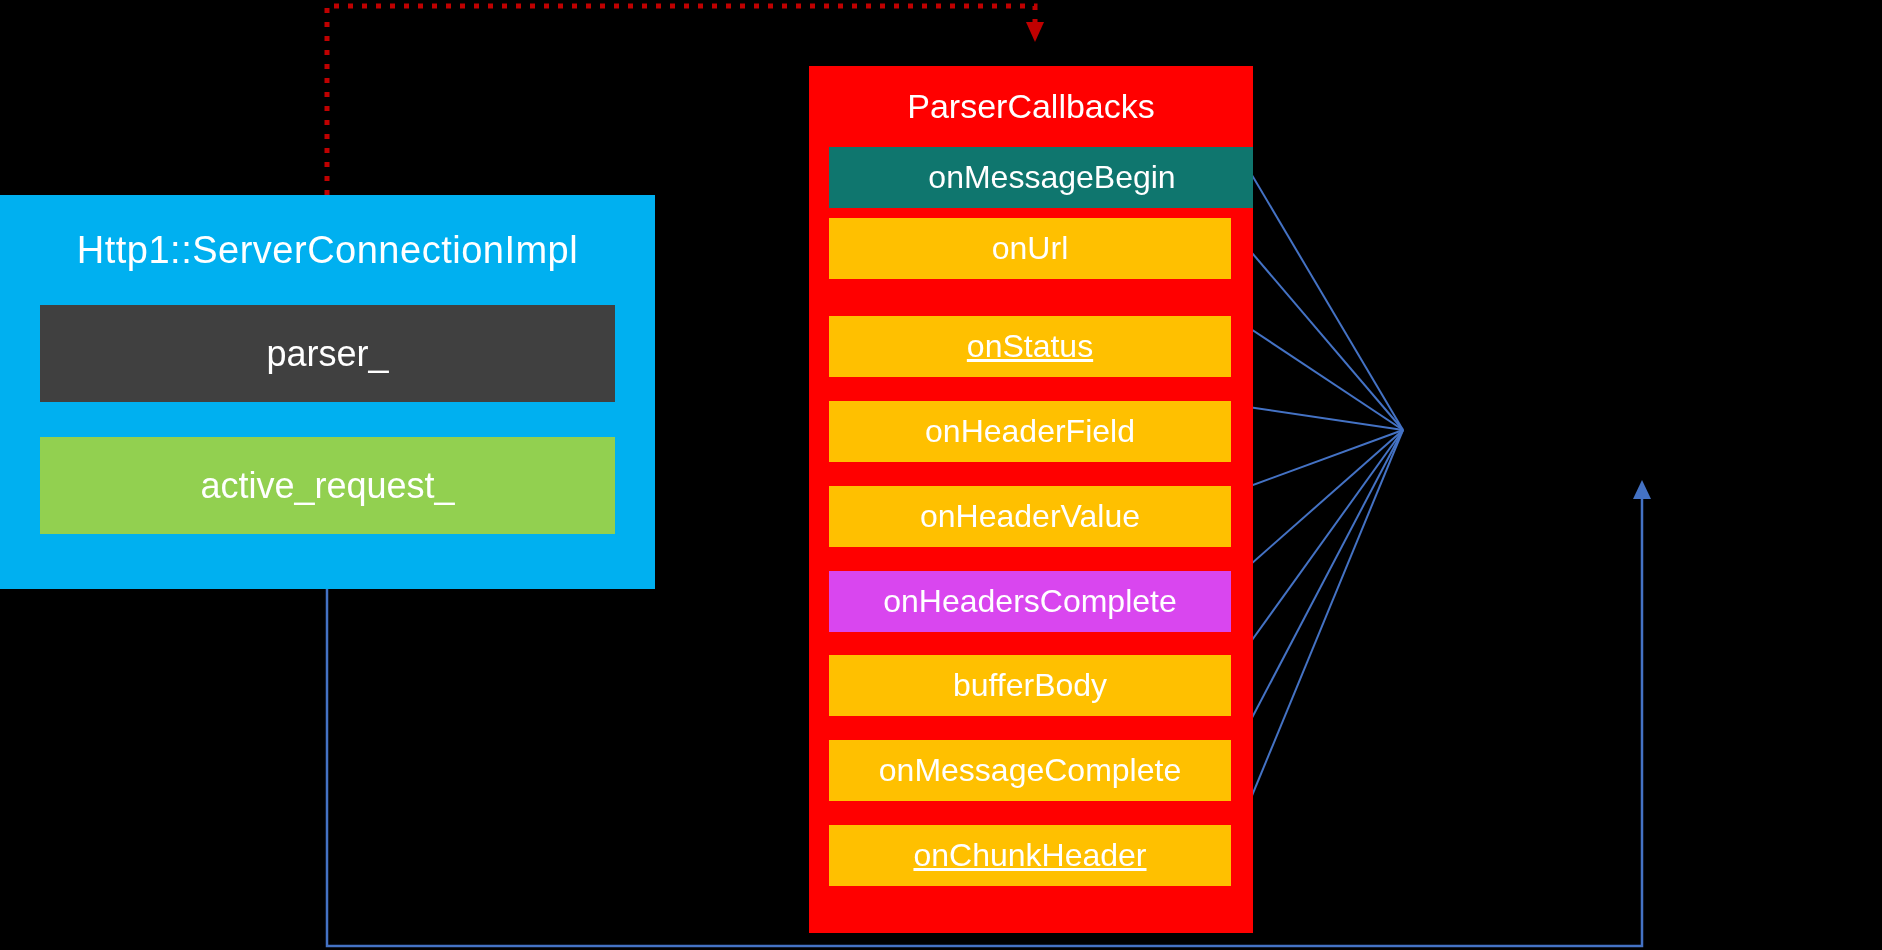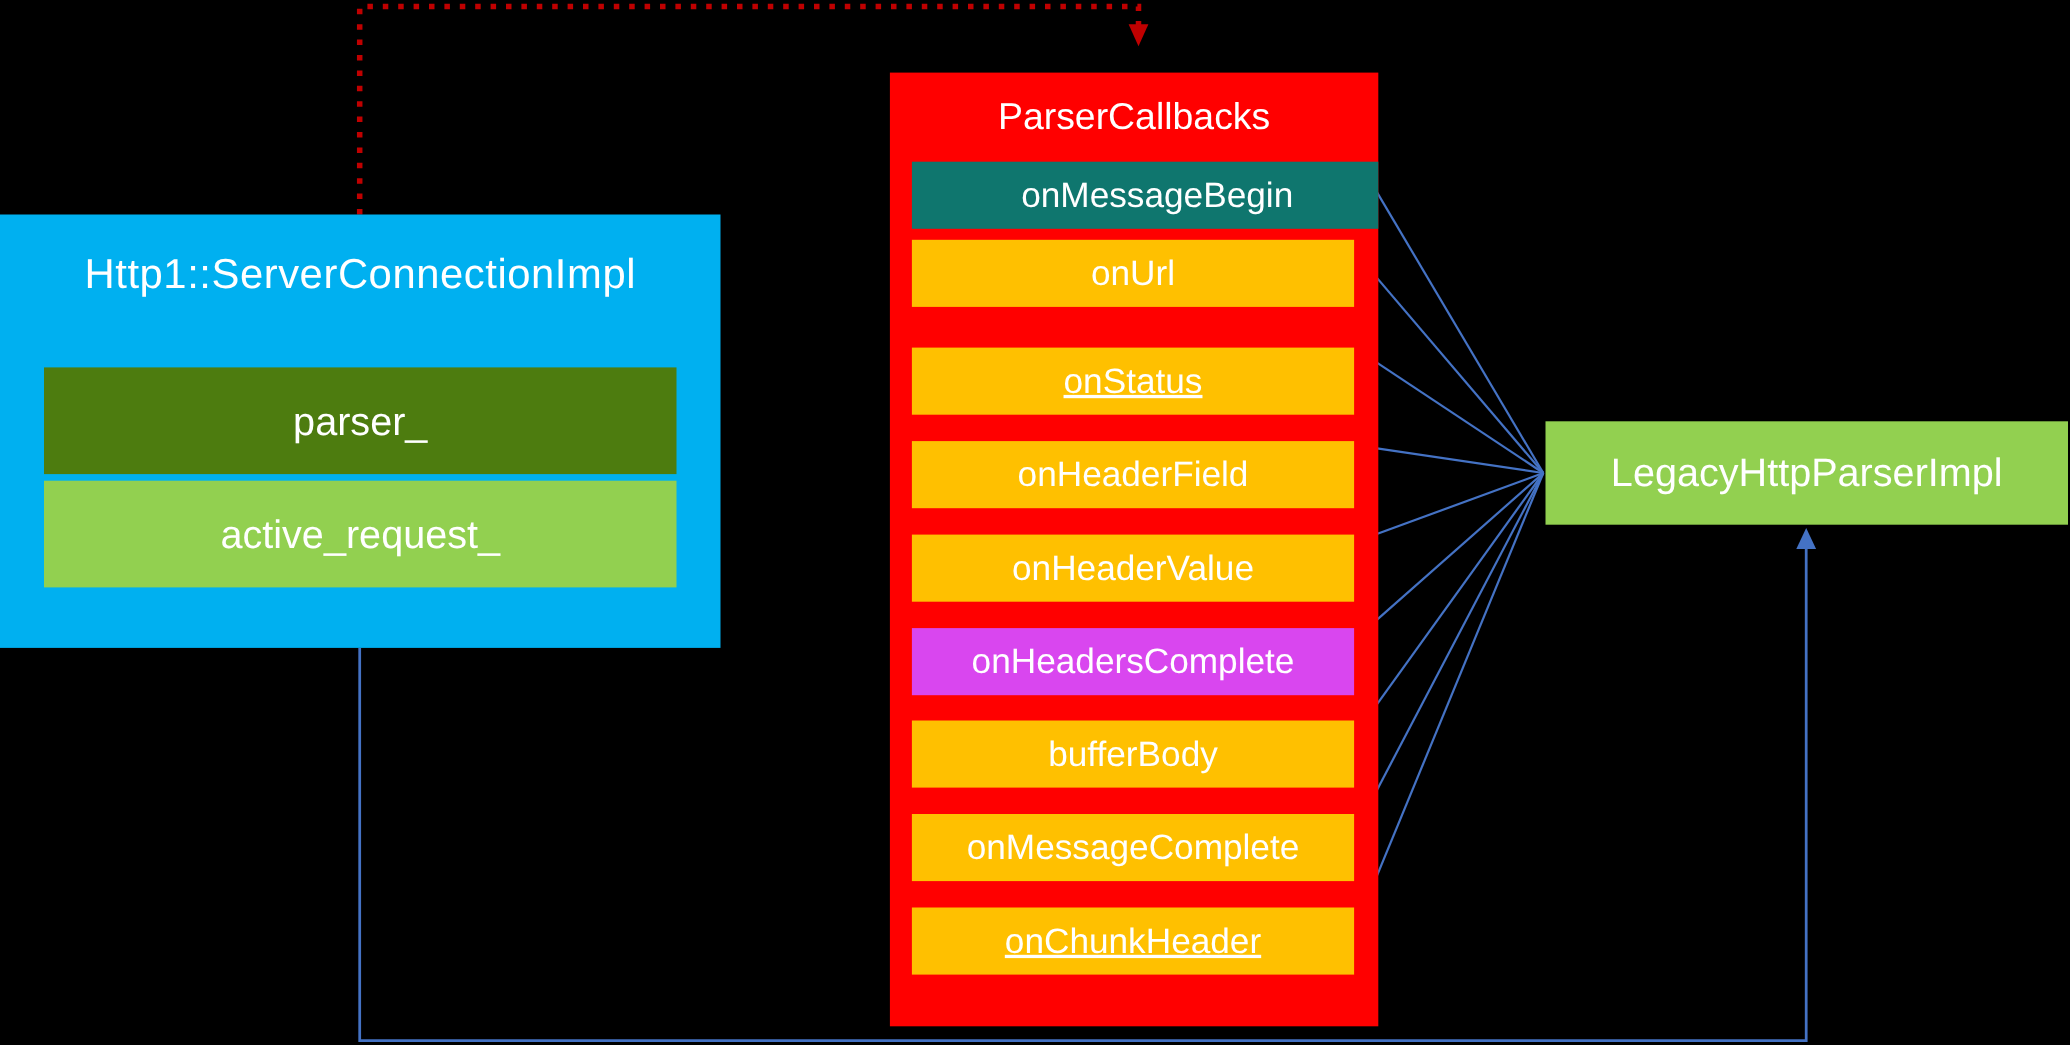--- a/index.html
+++ b/index.html
@@ -80,37 +80,34 @@
         <line x1="1403" y1="430" x2="1238" y2="575.5" stroke="#4472C4" stroke-width="2" marker-end="url(#arrow-blue)"></line>
         <line x1="1403" y1="430" x2="1238" y2="659.5" stroke="#4472C4" stroke-width="2" marker-end="url(#arrow-blue)"></line>
         <line x1="1403" y1="430" x2="1238" y2="744.5" stroke="#4472C4" stroke-width="2" marker-end="url(#arrow-blue)"></line>
         <line x1="1403" y1="430" x2="1238" y2="829.5" stroke="#4472C4" stroke-width="2" marker-end="url(#arrow-blue)"></line>
       </g>
   </svg>
 
   <div class="box blue-box" style="background-color: rgb(0, 176, 240);">
     <div class="box-title">Http1::ServerConnectionImpl</div>
     <div id="field-list">
-        <div class="field" style="top: 110px; background-color: #4d7c0f; margin-top: 29px;">parser_</div>
+        <div class="field" style="top: 110px; background-color: #404040;">parser_</div>
         <div class="field" style="top: 242px; background-color: rgb(146, 208, 80);">active_request_</div>
       </div>
   </div>
 
   <div class="box red-box" style="background-color: rgb(255, 0, 0);">
     <div class="box-title">ParserCallbacks</div>
     <div id="callback-list">
         <div class="callback" style="top: 81px; background-color: #0f766e; padding-left: 22px;">onMessageBegin</div>
         <div class="callback" style="top: 152px; background-color: rgb(255, 192, 0);">onUrl</div>
         <div class="callback" style="top: 250px; background-color: rgb(255, 192, 0); text-decoration: underline;">onStatus</div>
         <div class="callback" style="top: 335px; background-color: rgb(255, 192, 0);">onHeaderField</div>
         <div class="callback" style="top: 420px; background-color: rgb(255, 192, 0);">onHeaderValue</div>
         <div class="callback" style="top: 505px; background-color: #d946ef;">onHeadersComplete</div>
         <div class="callback" style="top: 589px; background-color: rgb(255, 192, 0);">bufferBody</div>
         <div class="callback" style="top: 674px; background-color: rgb(255, 192, 0);">onMessageComplete</div>
         <div class="callback" style="top: 759px; background-color: rgb(255, 192, 0); text-decoration: underline;">onChunkHeader</div>
       </div>
   </div>
 
-  <div class="box green-box" style="background-color: rgb(146, 208, 80);">
-    <span>LegacyHttpParserImpl</span>
-  </div>
 
 </div>
 
 </body></html>

